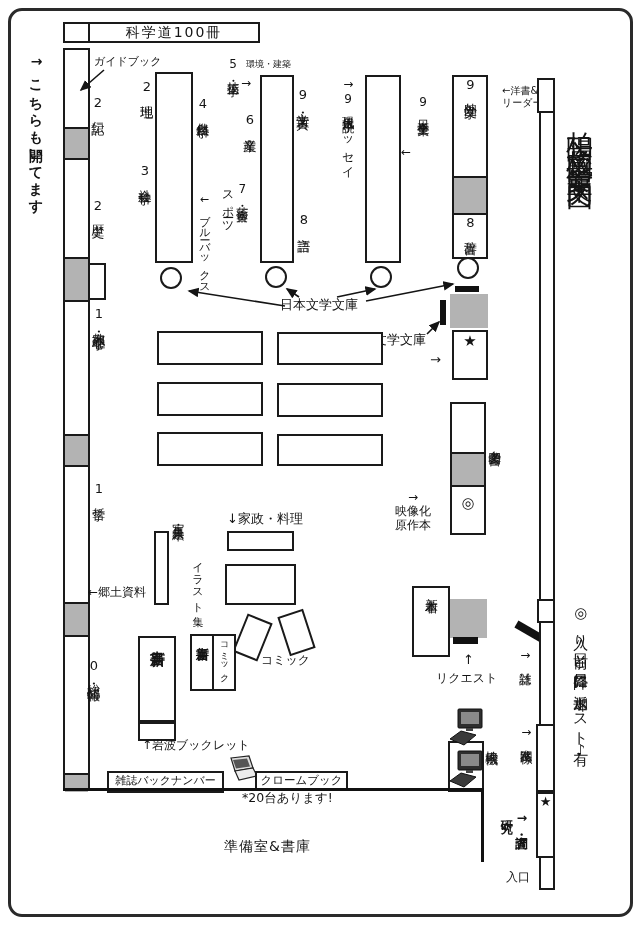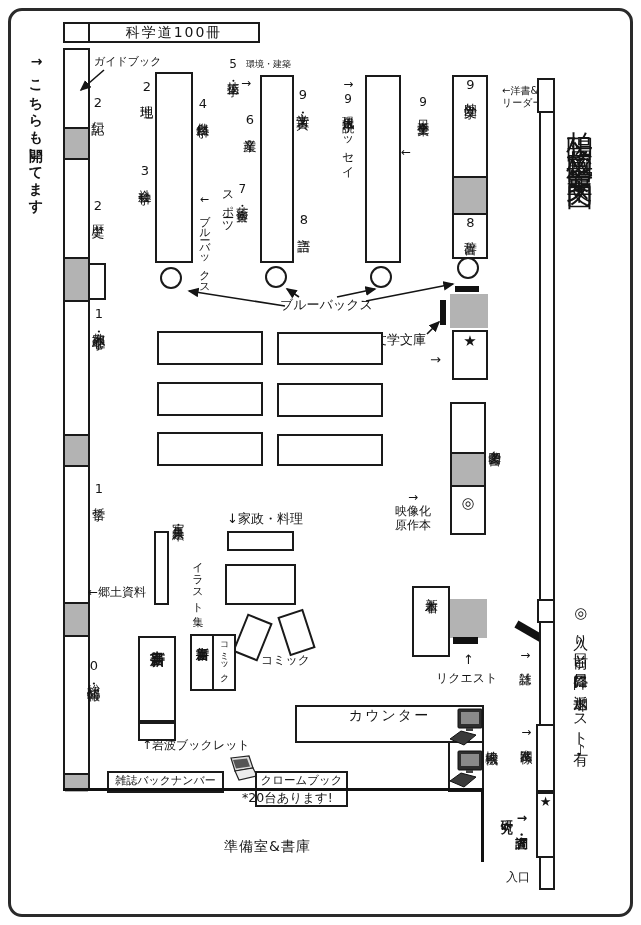--- a/index.html
+++ b/index.html
@@ -74,21 +74,21 @@
   <div class="lbl v" style="left:416px;top:95px;font-size:12px">9日本文学全集</div>
   <div class="lbl" style="left:401px;top:145px;font-size:12px">←</div>
   <div class="lbl" style="left:502px;top:85px;font-size:10px">←洋書&amp;
 リーダー</div>
 
   <div class="box c" style="left:160px;top:267px;width:22px;height:22px"></div>
   <div class="box c" style="left:265px;top:266px;width:22px;height:22px"></div>
   <div class="box c" style="left:370px;top:266px;width:22px;height:22px"></div>
   <div class="box c" style="left:457px;top:257px;width:22px;height:22px"></div>
 
-  <div class="lbl" style="left:280px;top:297px;font-size:13px">ブルーバックス</div>
+  <div class="lbl" style="left:280px;top:297px;font-size:13px">日本文学文庫</div>
   <div class="lbl" style="left:348px;top:332px;font-size:13px">外国文学文庫</div>
 
   <div class="bar" style="left:440px;top:300px;width:6px;height:25px"></div>
   <div class="bar" style="left:455px;top:286px;width:24px;height:6px"></div>
   <div class="gray" style="left:450px;top:294px;width:38px;height:34px"></div>
   <div class="box fc" style="left:452px;top:330px;width:36px;height:50px">
     <span style="font-size:15px">★</span>
   </div>
   <div class="lbl" style="left:430px;top:352px;font-size:13px">→</div>
 
@@ -135,28 +135,25 @@
   <div class="lbl" style="left:142px;top:738px;font-size:12px">↑岩波ブックレット</div>
 
   <div class="box fc" style="left:107px;top:771px;width:117px;height:22px">
     <span style="font-size:11px">雑誌バックナンバー</span>
   </div>
   <svg class="a" style="left:226px;top:755px" width="32" height="30" viewBox="0 0 32 30">
     <path d="M5 3 L23 1 L27 13 L9 16 Z" fill="#dcdcdc" stroke="#222" stroke-width="1.2"></path>
     <path d="M7 5 L21 3.5 L24 11.5 L10 13.5 Z" fill="#555"></path>
     <path d="M9 16 L27 13 L31 21 L13 25 Z" fill="#ececec" stroke="#222" stroke-width="1.2"></path>
   </svg>
-  <div class="box fc" style="left:255px;top:771px;width:93px;height:36px">
+  <div class="box fc" style="left:255px;top:771px;width:93px;height:20px">
     <span style="font-size:11.5px">クロームブック</span>
   </div>
   <div class="lbl" style="left:242px;top:791px;font-size:12.5px">*20台あります!</div>
 
-  <div class="box fc" style="left:295px;top:705px;width:189px;height:38px">
-    <span style="font-size:14px;letter-spacing:2px">カウンター</span>
-  </div>
   <div class="box" style="left:448px;top:741px;width:36px;height:51px"></div>
   <svg class="a" style="left:448px;top:708px" width="36" height="40" viewBox="0 0 36 40">
     <rect x="10" y="1" width="24" height="19" rx="1" fill="#2e2e2e" stroke="#111"></rect>
     <rect x="13" y="4" width="18" height="12" fill="#8a8a8a"></rect>
     <rect x="18" y="20" width="7" height="3" fill="#444"></rect>
     <path d="M2 31 L13 23 L28 27 L16 37 Z" fill="#3a3a3a" stroke="#111"></path>
   </svg>
   <svg class="a" style="left:448px;top:750px" width="36" height="40" viewBox="0 0 36 40">
     <rect x="10" y="1" width="24" height="19" rx="1" fill="#2e2e2e" stroke="#111"></rect>
     <rect x="13" y="4" width="18" height="12" fill="#8a8a8a"></rect>

